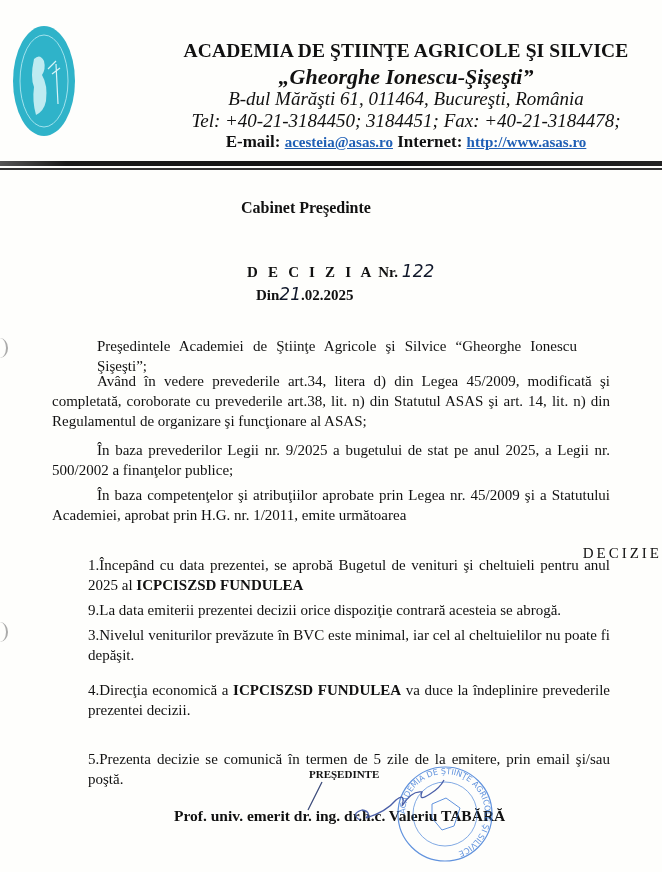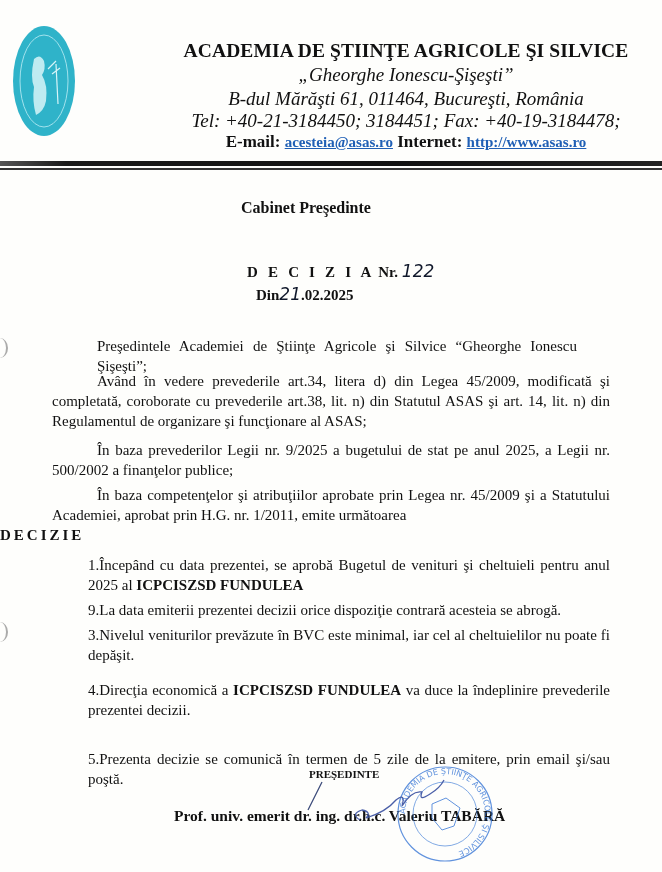--- a/index.html
+++ b/index.html
@@ -6,42 +6,42 @@
   body {
     width: 662px; height: 872px; position: relative; overflow: hidden;
     background: #fefefc;
     font-family: "Liberation Serif", serif;
     color: #111;
   }
   .abs { position: absolute; }
   .logo { left: 12px; top: 24px; width: 64px; height: 114px; }
   .hdr { left: 150px; width: 512px; text-align: center; position: absolute; }
   .hdr-title { top: 40px; font-weight: bold; font-size: 19.5px; letter-spacing: 0.1px; }
-  .hdr-sub { top: 64px; font-weight: normal; font-style: italic; font-size: 19px; }
+  .hdr-sub { top: 64px; font-weight: bold; font-style: italic; font-size: 22px; }
   .hdr-addr { top: 88px; font-style: italic; font-size: 19px; }
   .hdr-tel { top: 110px; font-style: italic; font-size: 19px; }
   .hdr-mail { top: 132px; font-weight: bold; font-size: 17px; }
   .hdr-mail a { color: #1f5fb5; text-decoration: underline; font-size: 15px; }
   .rule-thick { left: 0; top: 161px; width: 662px; height: 5px;
     background: linear-gradient(90deg,#555 0%,#1a1a1a 10%,#111 60%,#222 100%); }
   .rule-thin { left: 0; top: 168px; width: 662px; height: 1.5px; background: #333; }
 
   .cab { left: 241px; top: 199px; font-weight: bold; font-size: 16px; }
   .dec-nr { left: 247px; top: 261px; font-weight: bold; font-size: 15px; }
   .dec-nr .spaced { letter-spacing: 3.2px; }
   .handwrite { font-family: "DejaVu Sans", sans-serif; font-style: italic; font-weight: normal;
     color: #0f172a; font-size: 17px; }
   .din { left: 256px; top: 284px; font-weight: bold; font-size: 15px; }
 
   .p { position: absolute; font-size: 15px; line-height: 20px; text-align: justify; }
   .p1 { left: 97px; top: 336px; width: 480px; }
   .p2 { left: 52px; top: 371px; width: 558px; text-indent: 45px; }
   .p3 { left: 52px; top: 440px; width: 558px; text-indent: 45px; }
   .p4 { left: 52px; top: 485px; width: 558px; text-indent: 45px; }
-  .decizie { left: 0; width: 662px; top: 527px; text-align: left; font-weight: bold;
+  .decizie { left: 0; width: 662px; top: 545px; text-align: right; font-weight: normal;
     font-size: 15px; letter-spacing: 3px; }
   .it { left: 88px; width: 522px; }
   .i1 { top: 555px; }
   .i2 { top: 600px; }
   .i3 { top: 625px; }
   .i4 { top: 680px; }
   .i5 { top: 724px; margin-top: 25px; }
   .b { font-weight: bold; }
 
   .pres { left: 309px; top: 768px; font-weight: bold; font-size: 11px; }
@@ -58,21 +58,21 @@
 <svg class="abs logo" viewBox="0 0 64 114">
   <ellipse cx="32" cy="57" rx="31" ry="55" fill="#2fb3c9"></ellipse>
   <ellipse cx="32" cy="57" rx="24" ry="46" fill="none" stroke="#bfeef5" stroke-width="0.8"></ellipse>
   <path d="M22 35 q6-6 10 2 q2 8-2 14 q6 10 4 26 q-2 10-10 14 q-4-14-2-28 q-4-10 0-28z" fill="#d8f4f8" opacity="0.85"></path>
   <path d="M36 45 l8-8 M40 50 l8-6 M44 40 l2 40" stroke="#d8f4f8" stroke-width="1.2" fill="none"></path>
 </svg>
 
 <div class="hdr hdr-title">ACADEMIA DE ŞTIINŢE AGRICOLE ŞI SILVICE</div>
 <div class="hdr hdr-sub">„Gheorghe Ionescu-Şişeşti”</div>
 <div class="hdr hdr-addr">B-dul Mărăşti 61, 011464, Bucureşti, România</div>
-<div class="hdr hdr-tel">Tel: +40-21-3184450; 3184451; Fax: +40-19-3184478;</div>
+<div class="hdr hdr-tel">Tel: +40-21-3184450; 3184451; Fax: +40-21-3184478;</div>
 <div class="hdr hdr-mail">
   <span>E-mail:</span>
   <a>acesteia@asas.ro</a>
   <span>Internet:</span>
   <a>http://www.asas.ro</a>
 </div>
 
 <div class="abs rule-thick"></div>
 <div class="abs rule-thin"></div>
 

